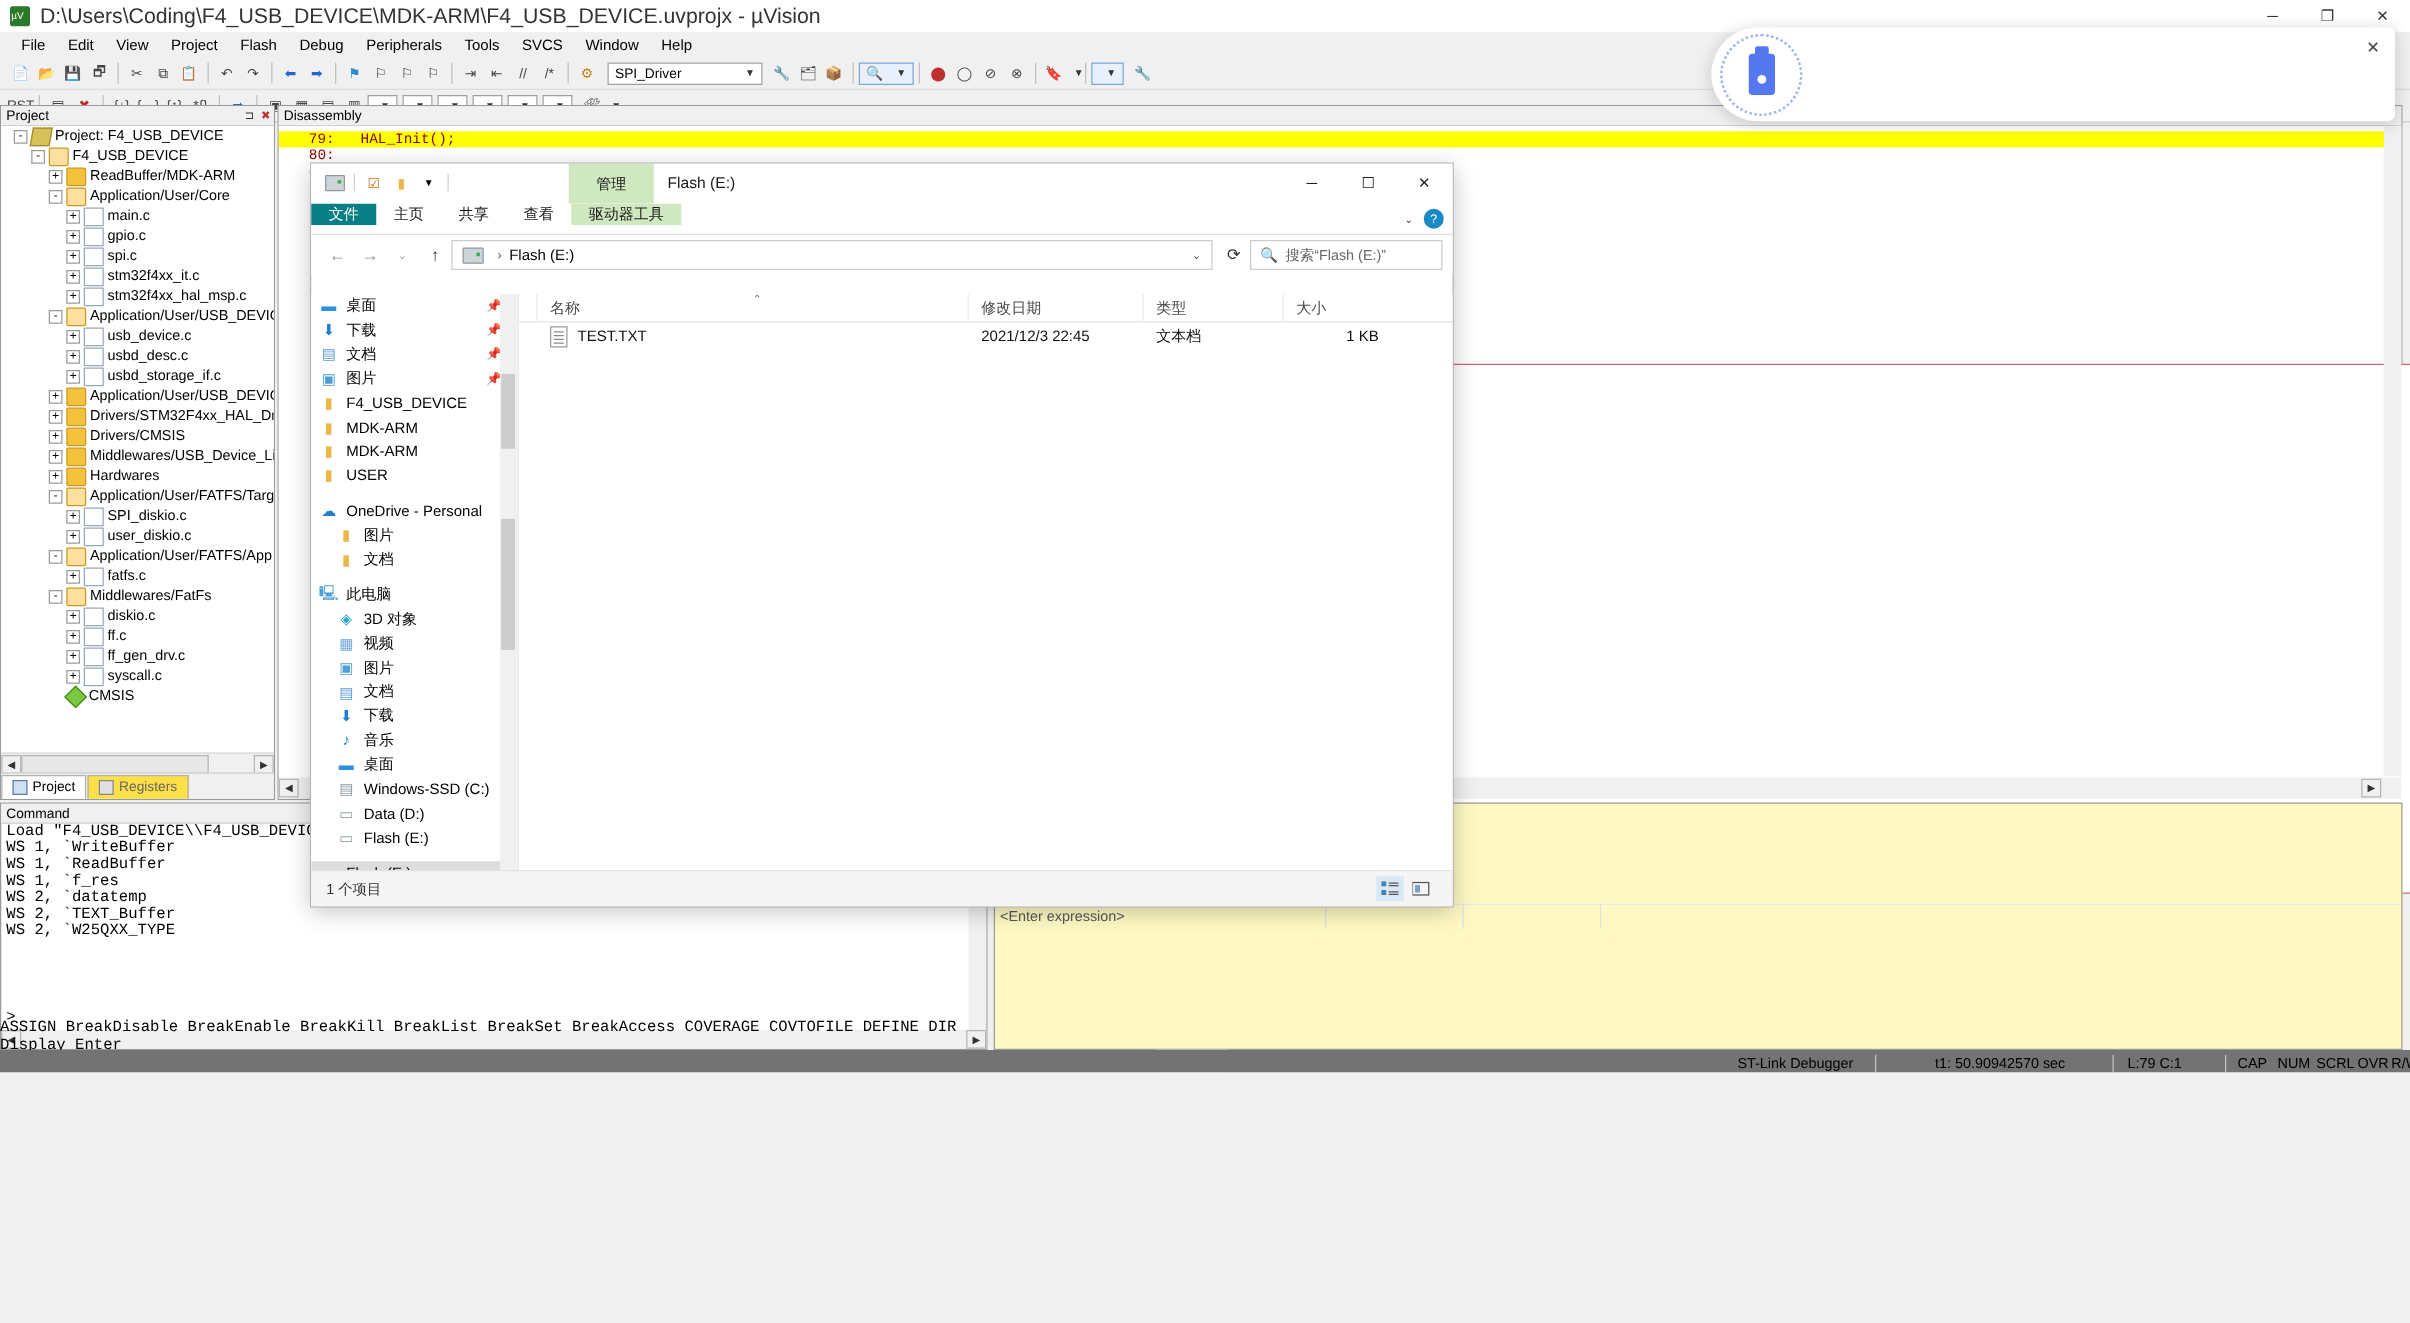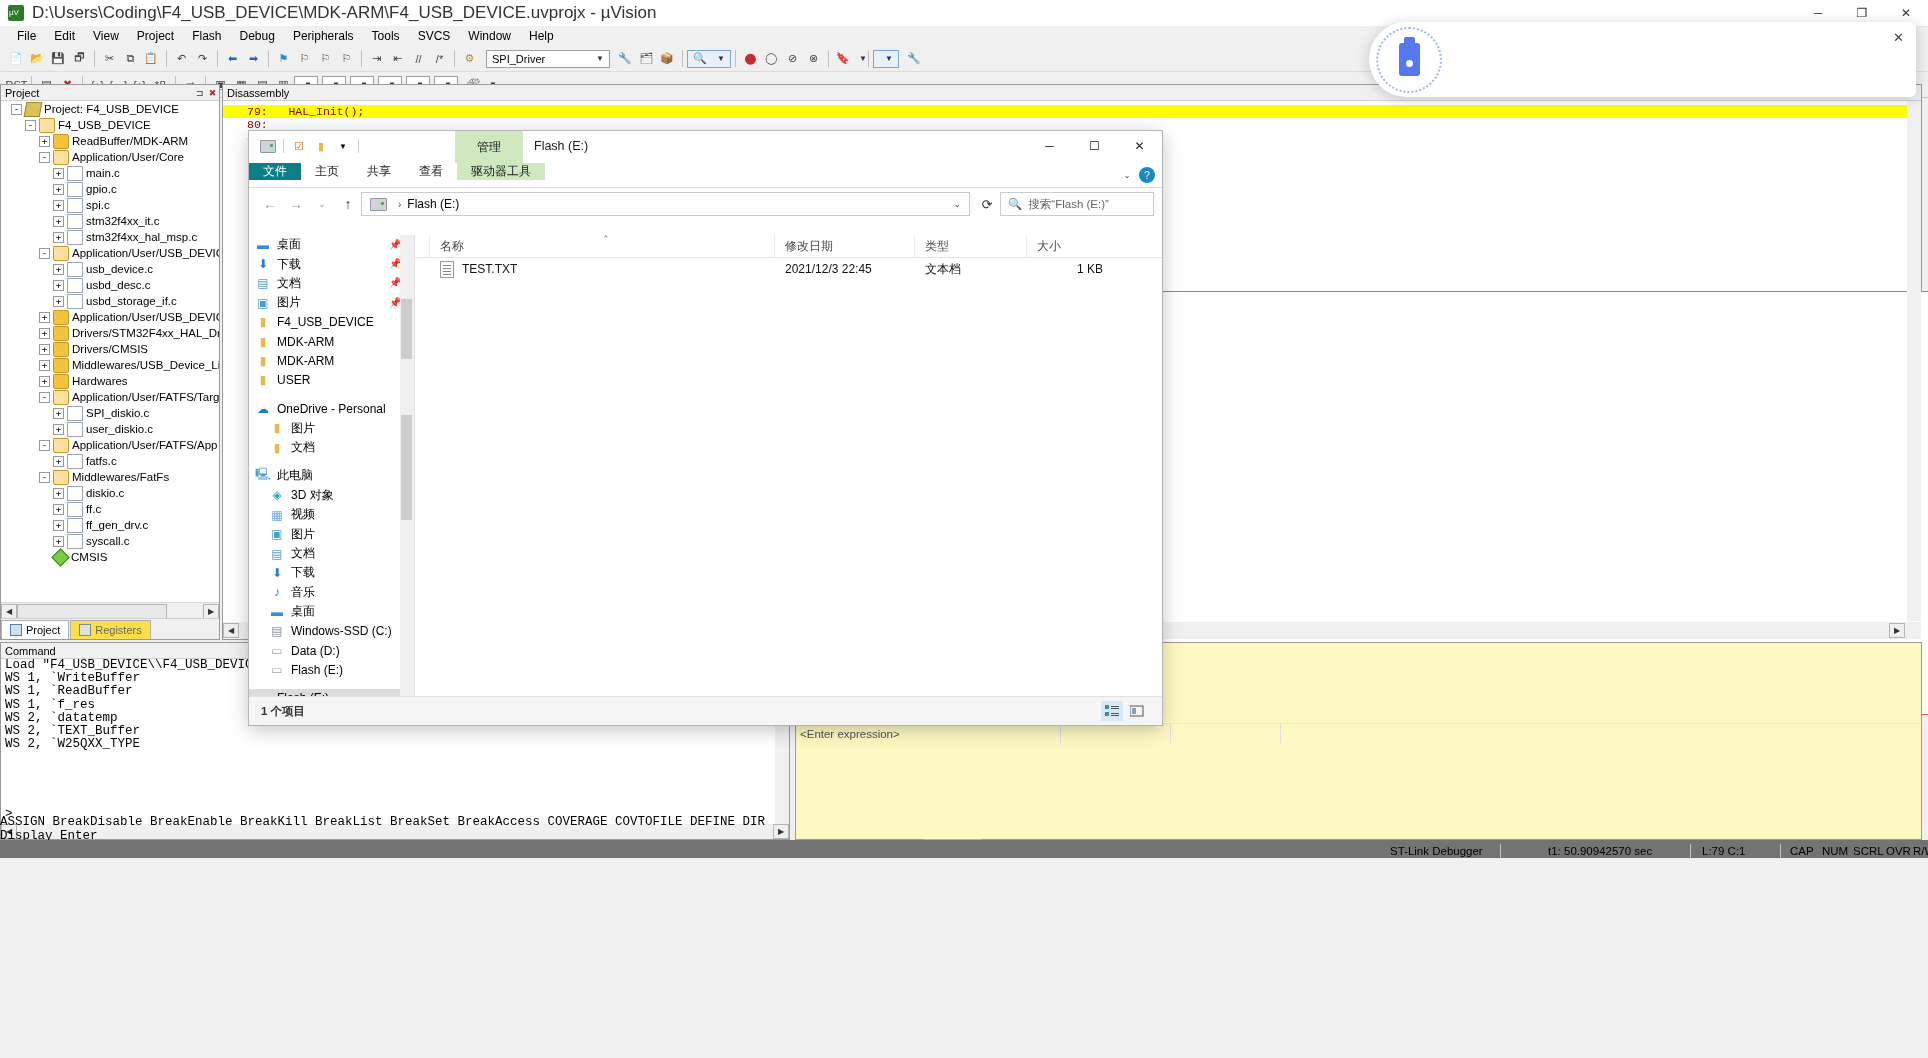--- a/index.html
+++ b/index.html
@@ -119,21 +119,21 @@
   #ex-navscroll{position:absolute;right:0;top:0;width:14px;height:462px;background:#f0f0f0;}
   #ex-navthumb{position:absolute;left:1px;width:11px;background:#cdcdcd;}
   #ex-content{flex:1;position:relative;background:#fff;border-left:1px solid #e3e3e3;}
   #col-head{height:22px;display:flex;align-items:center;border-bottom:1px solid #e3e3e3;font-size:12px;color:#4a4a4a;}
   .colh{height:22px;display:flex;align-items:center;padding-left:10px;box-sizing:border-box;border-right:1px solid #ececec;position:relative;}
   .colh .sortc{position:absolute;left:50%;top:-1px;font-size:9px;color:#777;}
   .frow{height:22px;display:flex;align-items:center;font-size:12px;color:#111;}
   .fcell{height:22px;display:flex;align-items:center;padding-left:10px;box-sizing:border-box;}
   .txt-ic{width:12px;height:15px;background:#fff;border:1px solid #9a9a9a;position:relative;margin-right:8px;flex:none;}
   .txt-ic:before{content:"";position:absolute;left:2px;top:3px;width:8px;height:1px;background:#8a8a8a;box-shadow:0 3px 0 #8a8a8a,0 6px 0 #8a8a8a,0 9px 0 #8a8a8a;}
-  #ex-statusbar{position:absolute;left:0;bottom:0;width:913px;height:28px;background:#f5f5f5;border-top:1px solid #e3e3e3;display:flex;align-items:center;font-weight:bold;}
+  #ex-statusbar{position:absolute;left:0;bottom:0;width:913px;height:28px;background:#f5f5f5;border-top:1px solid #e3e3e3;display:flex;align-items:center;}
   #ex-count{font-size:11.5px;color:#333;padding-left:12px;}
   #ex-viewbtns{margin-left:auto;display:flex;padding-right:14px;}
   .vbtn{width:22px;height:20px;display:flex;align-items:center;justify-content:center;margin-left:3px;}
   .vbtn.active{background:#d9e8f5;}
   
   #toast{position:absolute;right:12px;top:22px;width:547px;height:75px;background:#fff;border-radius:38px 6px 6px 38px;
          box-shadow:0 2px 14px rgba(0,0,0,.18);display:flex;align-items:center;}
   #toast-circle{width:62px;height:62px;border:2px dotted #9bb4f5;border-radius:50%;margin-left:7px;display:flex;align-items:center;justify-content:center;flex:none;}
   .usb-ic{width:21px;height:33px;background:#5577f0;border-radius:3px;position:relative;}
   .usb-ic:before{content:"";position:absolute;left:5px;top:-6px;width:11px;height:7px;background:#5577f0;border-radius:2px 2px 0 0;}

